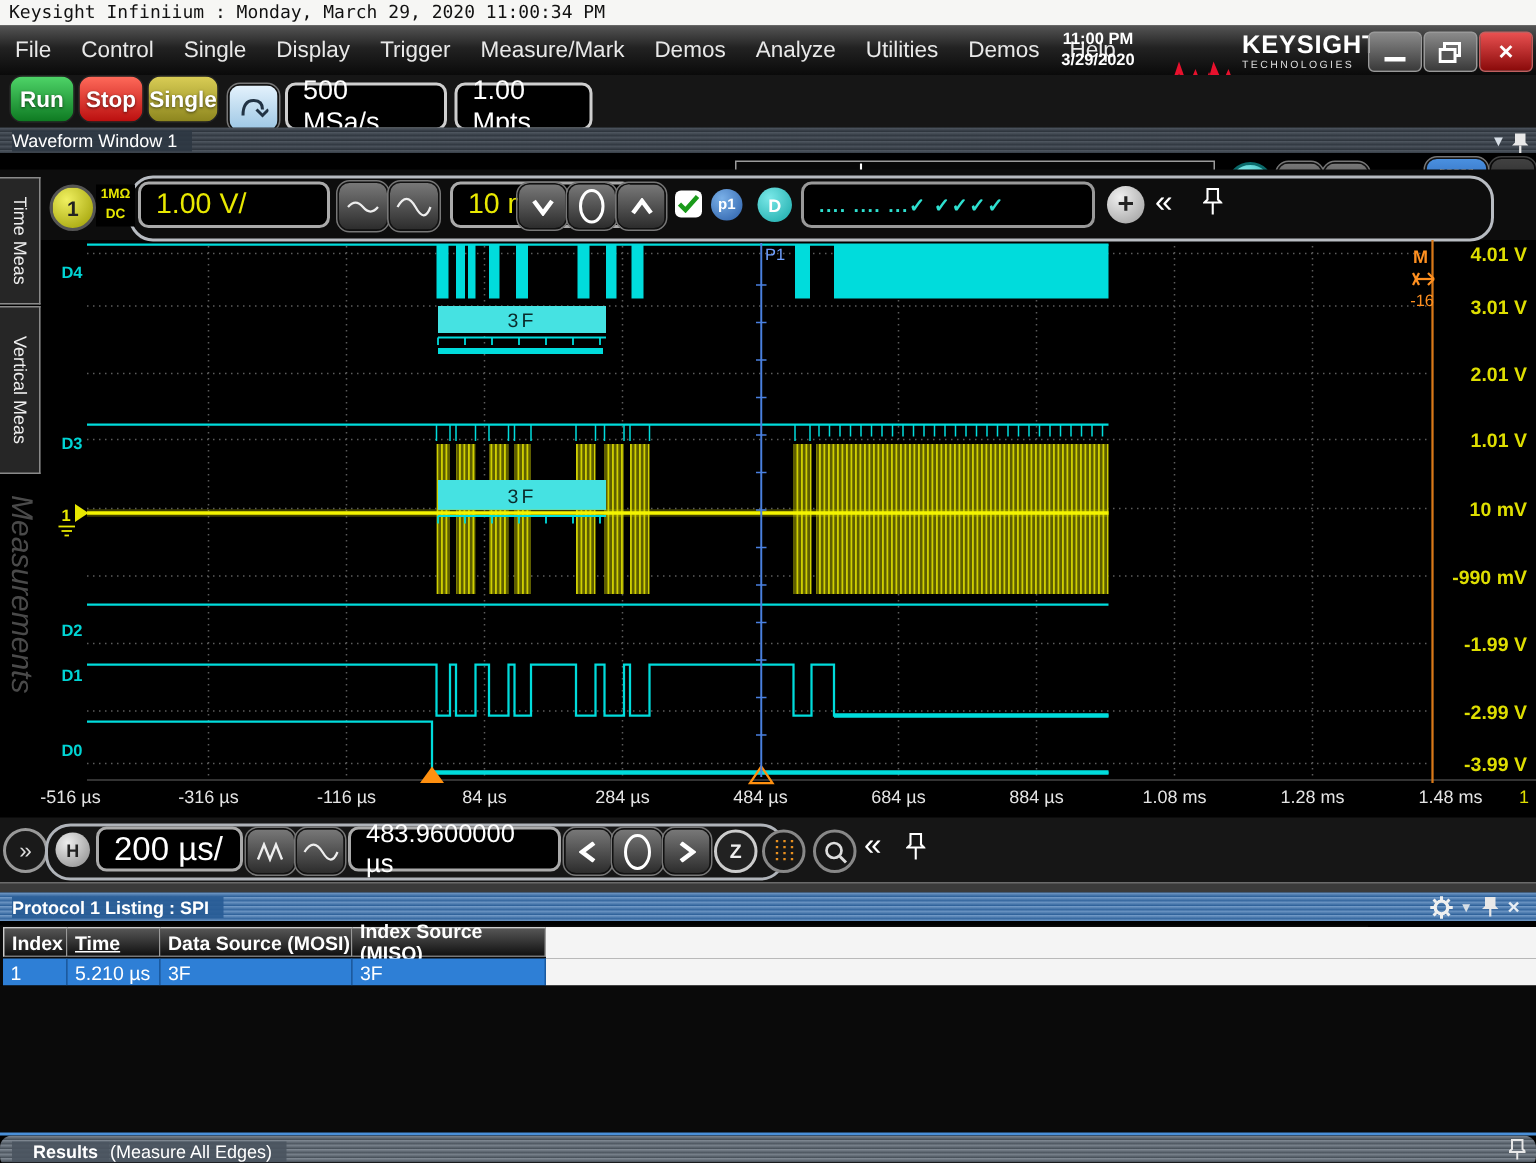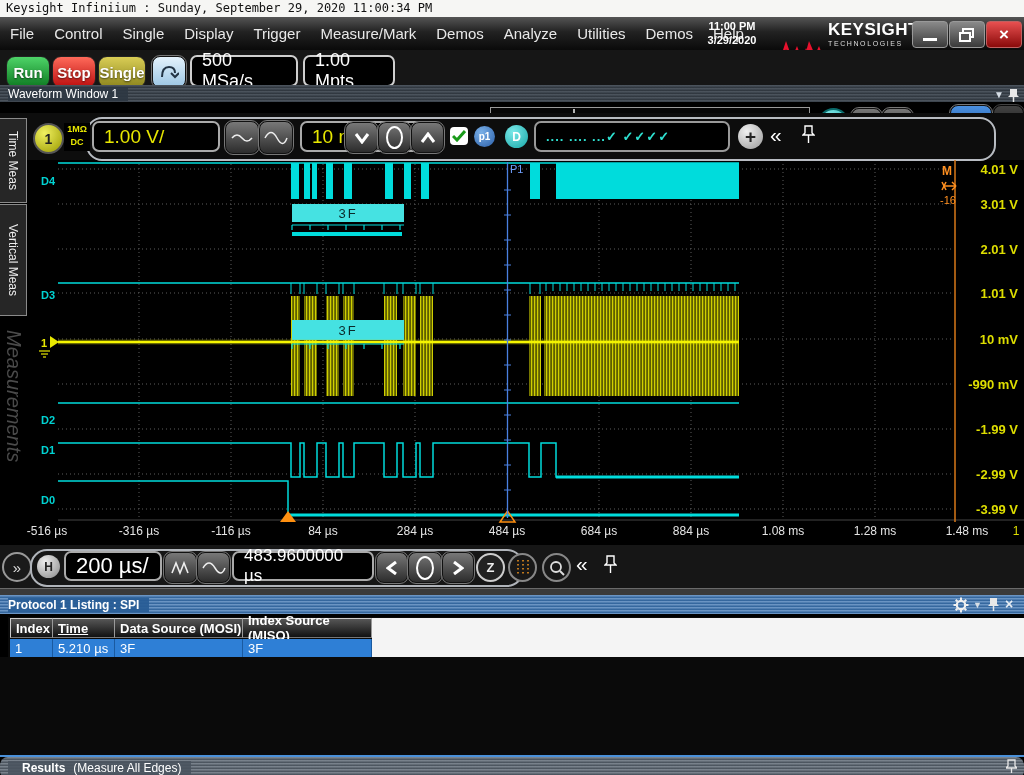--- a/index.html
+++ b/index.html
@@ -14,21 +14,21 @@
     display:flex;align-items:center;color:#e8e8e8;font-size:15px;}
   .menu-item{padding:0 10px;cursor:default;}
   #clockblock{position:absolute;left:698px;top:2px;width:68px;text-align:center;color:#fff;font-size:11px;font-weight:bold;line-height:14px;}
   #brandblock{position:absolute;left:828px;top:3px;color:#fff;}
   #brandname{font-size:17px;font-weight:bold;letter-spacing:.5px;}
   #brandsub{font-size:7px;letter-spacing:1.6px;color:#ddd;}
   .winbtn{position:absolute;top:4px;width:34px;height:25px;border-radius:4px;border:1px solid #999;
     background:linear-gradient(#8a8a8a,#3a3a3a);display:flex;align-items:center;justify-content:center;color:#fff;}
   
   #toolbar{left:0;top:50px;width:1024px;height:42px;background:#161616;}
-  .runbtn{position:absolute;top:6px;height:30px;border-radius:9px;border:1px solid #222;
+  .runbtn{position:absolute;top:0;height:30px;border-radius:9px;border:1px solid #222;
     display:flex;align-items:center;justify-content:center;font-size:15px;font-weight:bold;color:#fff;text-shadow:0 1px 2px rgba(0,0,0,.6);}
   .fld{position:absolute;background:#000;border:2px solid #cfcfcf;border-radius:7px;color:#fff;
     font-size:18px;display:flex;align-items:center;padding:0 10px;box-sizing:border-box;}
   .btn3d{position:absolute;border-radius:8px;border:1px solid #111;outline:1px solid #777;
     background:linear-gradient(#787878,#2c2c2c);display:flex;align-items:center;justify-content:center;color:#fff;}
   .circ{position:absolute;border-radius:50%;display:flex;align-items:center;justify-content:center;}
   
   .secbar{width:1024px;color:#fff;font-size:12px;display:flex;align-items:center;padding-left:8px;box-sizing:border-box;}
   .dots{background-image:radial-gradient(rgba(255,255,255,.28) .6px,transparent .9px);background-size:3px 3px;}
   #wavebar{left:0;top:85px;height:17px;background-color:#39424d;background-image:linear-gradient(rgba(255,255,255,.12),rgba(0,0,0,.25));}
@@ -40,40 +40,40 @@
   .vtab{position:absolute;left:0;width:27px;background:#262626;border:1px solid #8a8a8a;border-left:none;
     color:#eee;font-size:12px;writing-mode:vertical-rl;text-align:center;box-sizing:border-box;}
   #watermark{position:absolute;left:2px;top:330px;height:235px;writing-mode:vertical-rl;
     color:#585858;font-size:20px;font-style:italic;opacity:.85;}
   
   #hbar{left:0;top:545px;width:1024px;height:43px;background:#161616;}
   #hgroup{position:absolute;left:30px;top:4px;width:490px;height:34px;border:2px solid #b0b4ba;border-radius:17px;}
   
   #protsplit{left:0;top:588px;width:1024px;height:7px;background:#3a3a3a;border-top:1px solid #6a6a6a;}
   #protbar{left:0;top:595px;height:19px;background-color:#2f6cb0;background-image:linear-gradient(rgba(255,255,255,.35),rgba(0,0,0,.15));font-weight:bold;}
-  #prottable{left:8px;top:617px;width:912px;height:40px;background:#0a0a0a;}
+  #prottable{left:0;top:617px;width:912px;height:40px;background:#0a0a0a;}
   .hcell{position:absolute;top:1px;height:20px;background:linear-gradient(#565656,#111);color:#fff;
     font-size:13px;font-weight:bold;display:flex;align-items:center;padding-left:5px;box-sizing:border-box;
     border-right:1px solid #999;border-top:1px solid #ccc;border-bottom:1px solid #777;}
   .rcell{position:absolute;top:22px;height:18px;background:#2e7fd6;color:#fff;font-size:13px;
     display:flex;align-items:center;padding-left:5px;box-sizing:border-box;border-right:1px solid #1a5aa0;}
   #rowfill{position:absolute;left:364px;top:22px;width:660px;height:18px;background:#f4f4f4;}
   #hdrfill{position:absolute;left:364px;top:1px;width:660px;height:21px;background:#f4f4f4;}
   #protbody{left:0;top:657px;width:1024px;height:98px;background:#0a0a0a;}
   
   #resline{left:0;top:755px;width:1024px;height:2px;background:#4a90d9;}
   #resbar{left:0;top:757px;height:22px;background-color:#5a6673;background-image:linear-gradient(rgba(255,255,255,.25),rgba(0,0,0,.25));font-weight:bold;border-radius:8px;}
   svg text{font-family:"Liberation Sans",sans-serif;}
 </style>
 </head>
 <body>
 
 <div id="app">
 
-  <div class="abs" id="titlebar">Keysight Infiniium : Sunday, September 29, 2020 11:00:34 PM</div>
+  <div class="abs" id="titlebar">Keysight Infiniium : Monday, March 29, 2020 11:00:34 PM</div>
 
   <div class="abs" id="menubar">
     <span class="menu-item">File</span>
     <span class="menu-item">Control</span>
     <span class="menu-item">Single</span>
     <span class="menu-item">Display</span>
     <span class="menu-item">Trigger</span>
     <span class="menu-item">Measure/Mark</span>
     <span class="menu-item">Demos</span>
     <span class="menu-item">Analyze</span>

